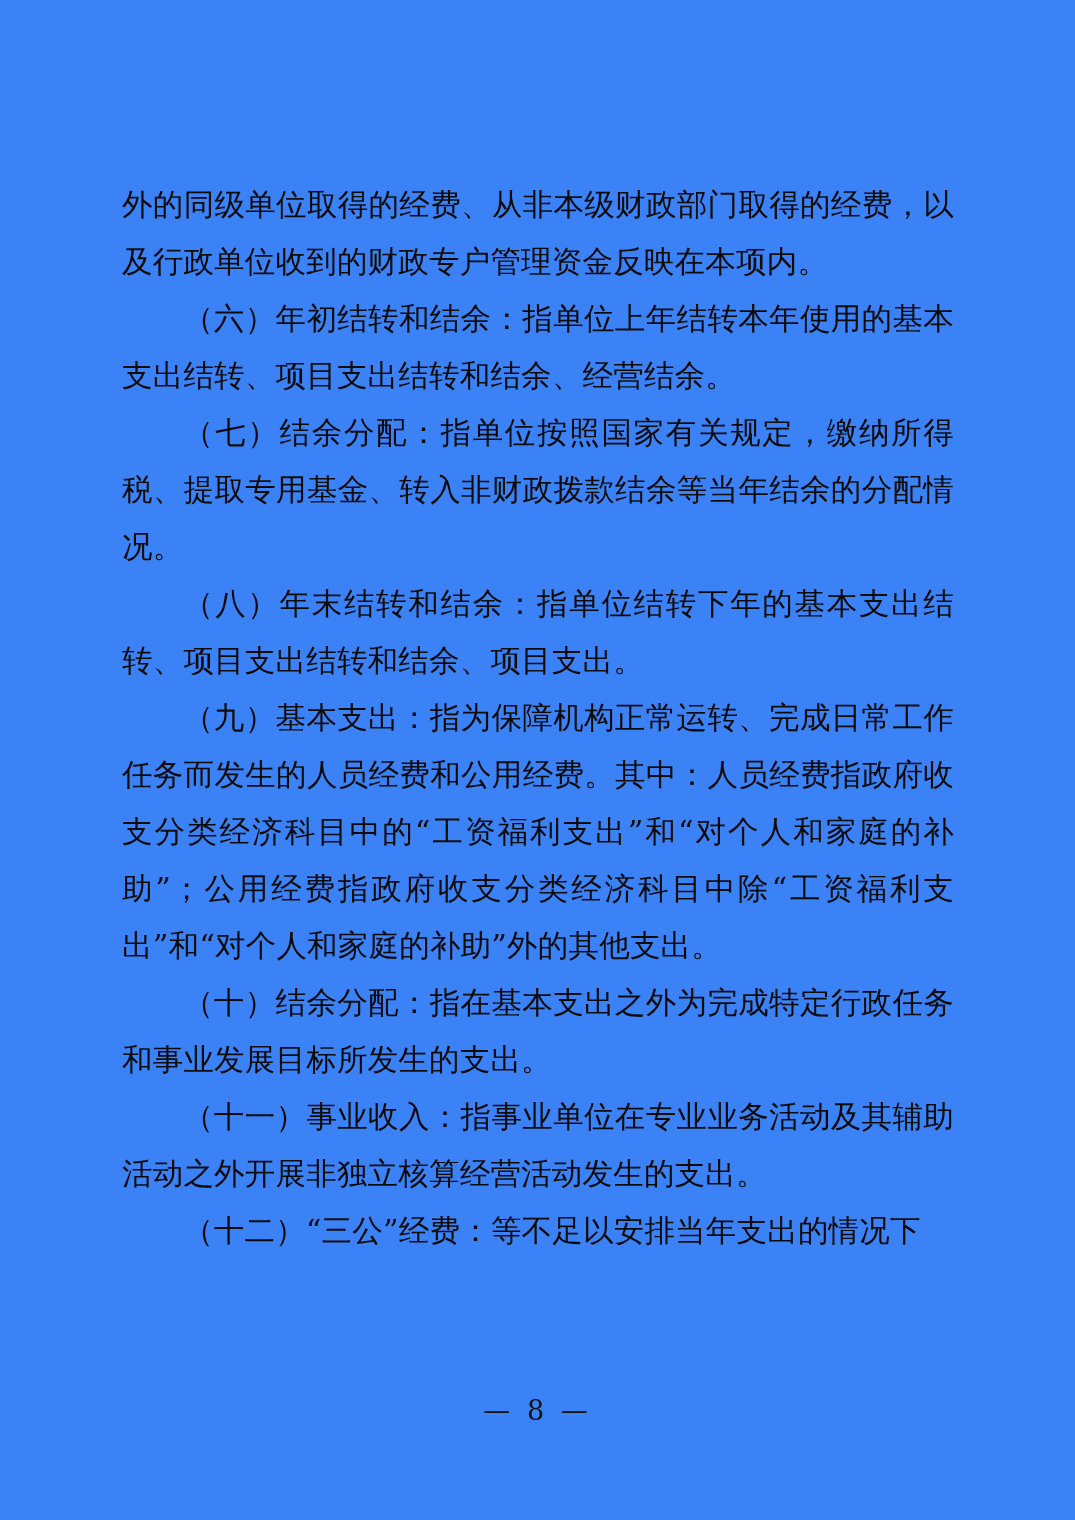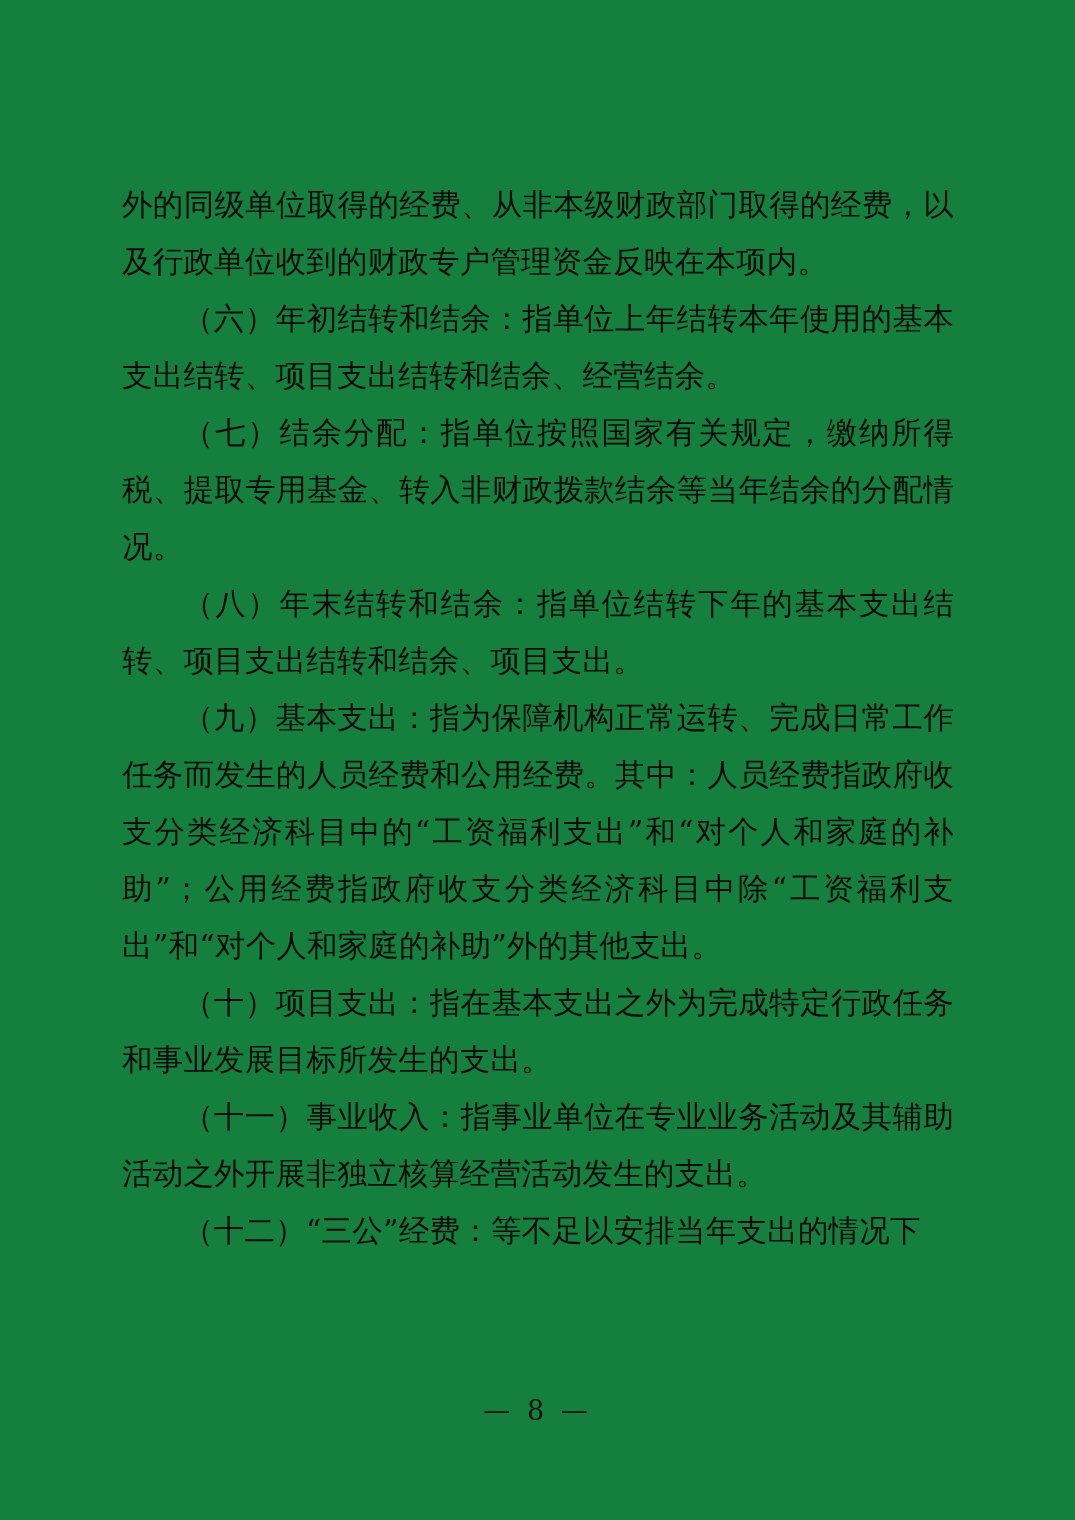--- a/index.html
+++ b/index.html
@@ -4,21 +4,21 @@
 <style>
   html, body {
     margin: 0;
     padding: 0;
     background: #ffffff;
   }
   .page {
     position: relative;
     width: 1075px;
     height: 1520px;
-    background: #15803d;
+    background: #3b82f6;
     box-sizing: border-box;
     overflow: hidden;
   }
   .content {
     position: absolute;
     left: 122px;
     top: 176px;
     width: 832px;
   }
   .para {
@@ -51,18 +51,18 @@
 </head>
 <body>
 
 <div class="page">
   <div class="content">
     <p class="para">外的同级单位取得的经费、从非本级财政部门取得的经费，以及行政单位收到的财政专户管理资金反映在本项内。</p>
     <p class="para indent">（六）年初结转和结余：指单位上年结转本年使用的基本支出结转、项目支出结转和结余、经营结余。</p>
     <p class="para indent">（七）结余分配：指单位按照国家有关规定，缴纳所得税、提取专用基金、转入非财政拨款结余等当年结余的分配情况。</p>
     <p class="para indent">（八）年末结转和结余：指单位结转下年的基本支出结转、项目支出结转和结余、项目支出。</p>
     <p class="para indent">（九）基本支出：指为保障机构正常运转、完成日常工作任务而发生的人员经费和公用经费。其中：人员经费指政府收支分类经济科目中的“工资福利支出”和“对个人和家庭的补助”；公用经费指政府收支分类经济科目中除“工资福利支出”和“对个人和家庭的补助”外的其他支出。</p>
-    <p class="para indent">（十）项目支出：指在基本支出之外为完成特定行政任务和事业发展目标所发生的支出。</p>
+    <p class="para indent">（十）结余分配：指在基本支出之外为完成特定行政任务和事业发展目标所发生的支出。</p>
     <p class="para indent">（十一）事业收入：指事业单位在专业业务活动及其辅助活动之外开展非独立核算经营活动发生的支出。</p>
     <p class="para indent">（十二）“三公”经费：等不足以安排当年支出的情况下</p>
   </div>
   <div class="footer">— 8 —</div>
 </div>
 
 </body></html>

